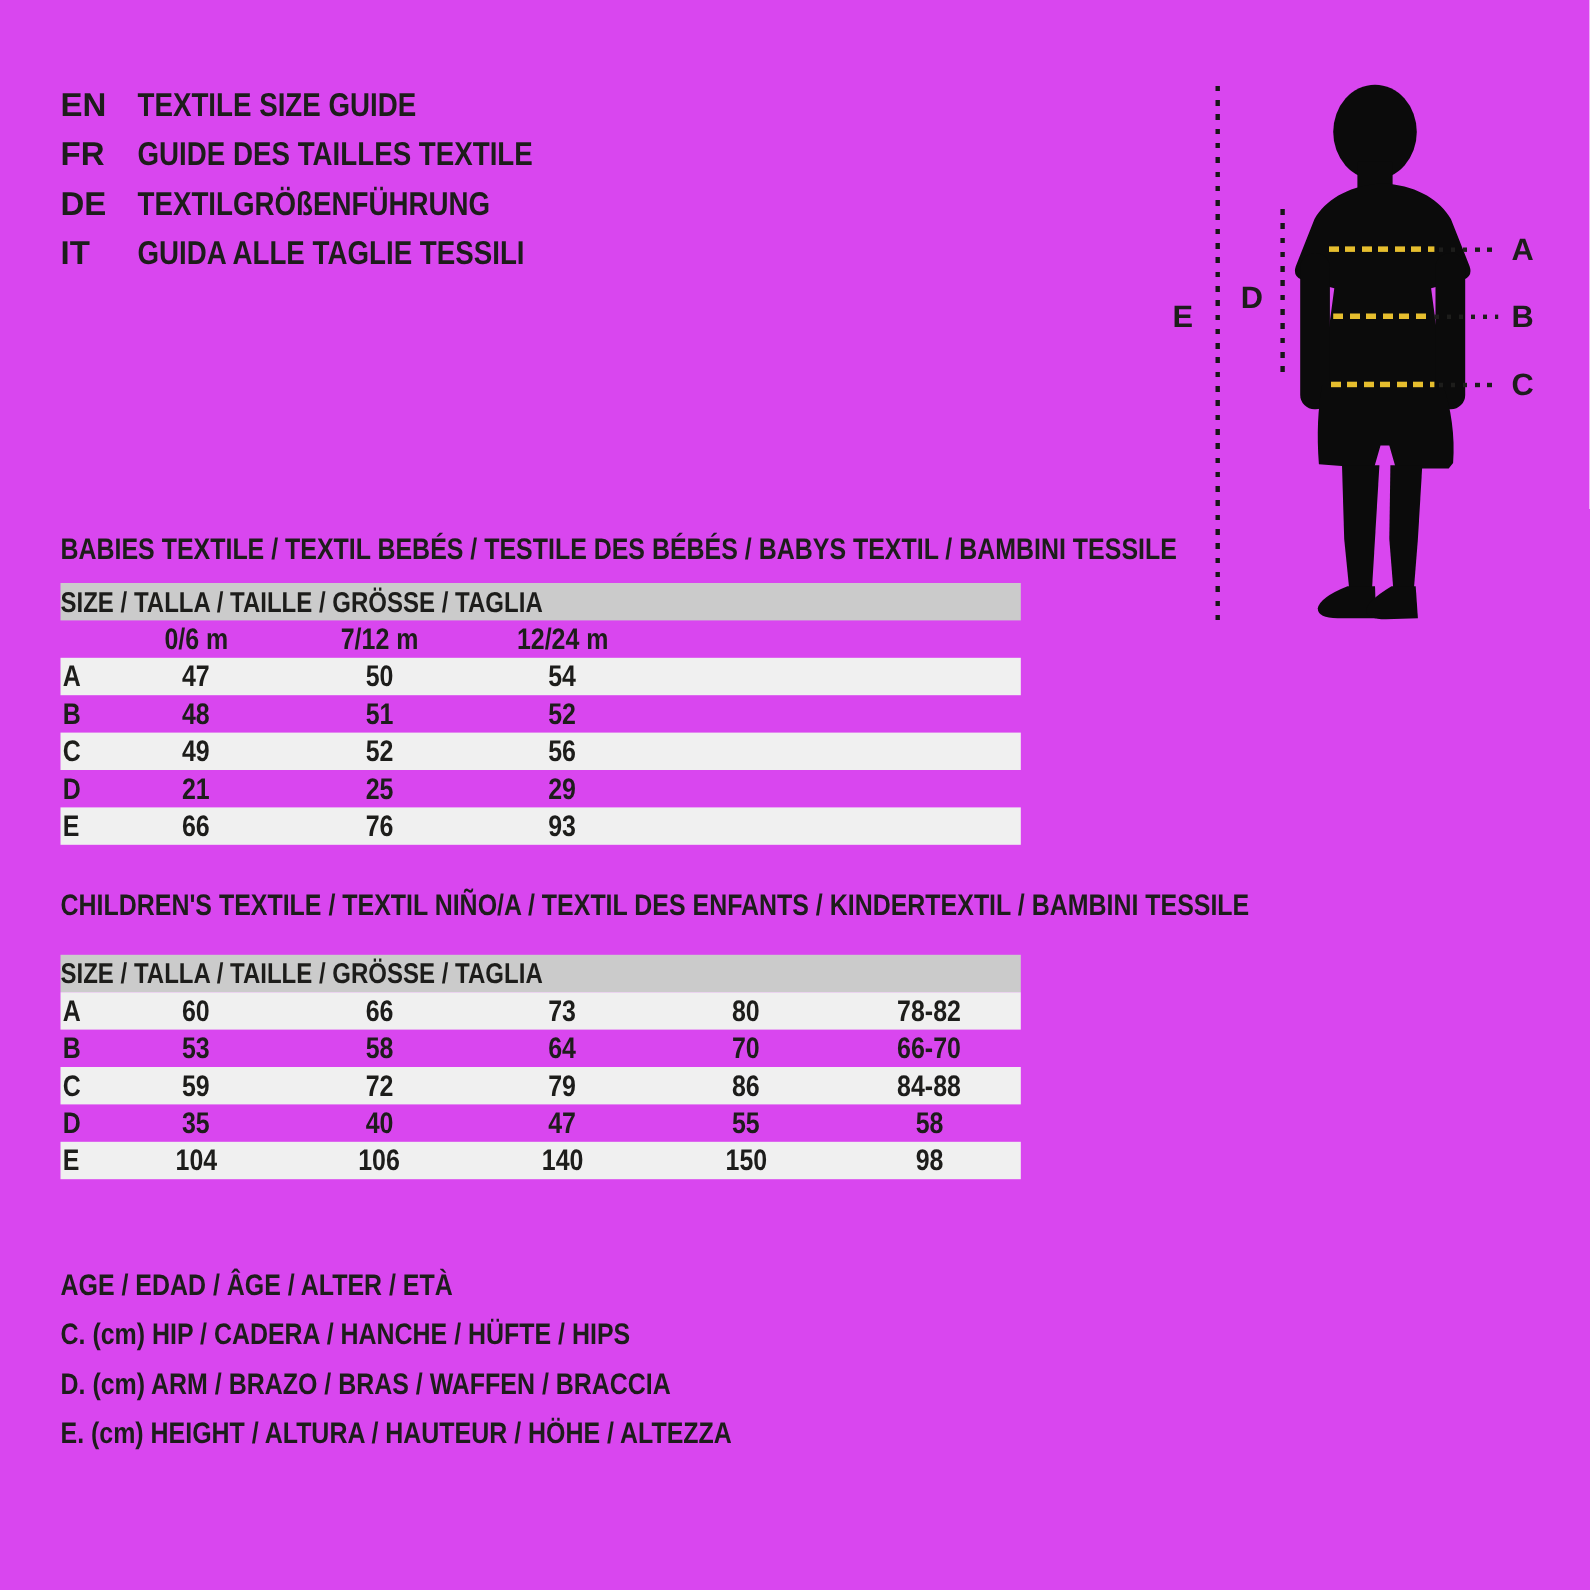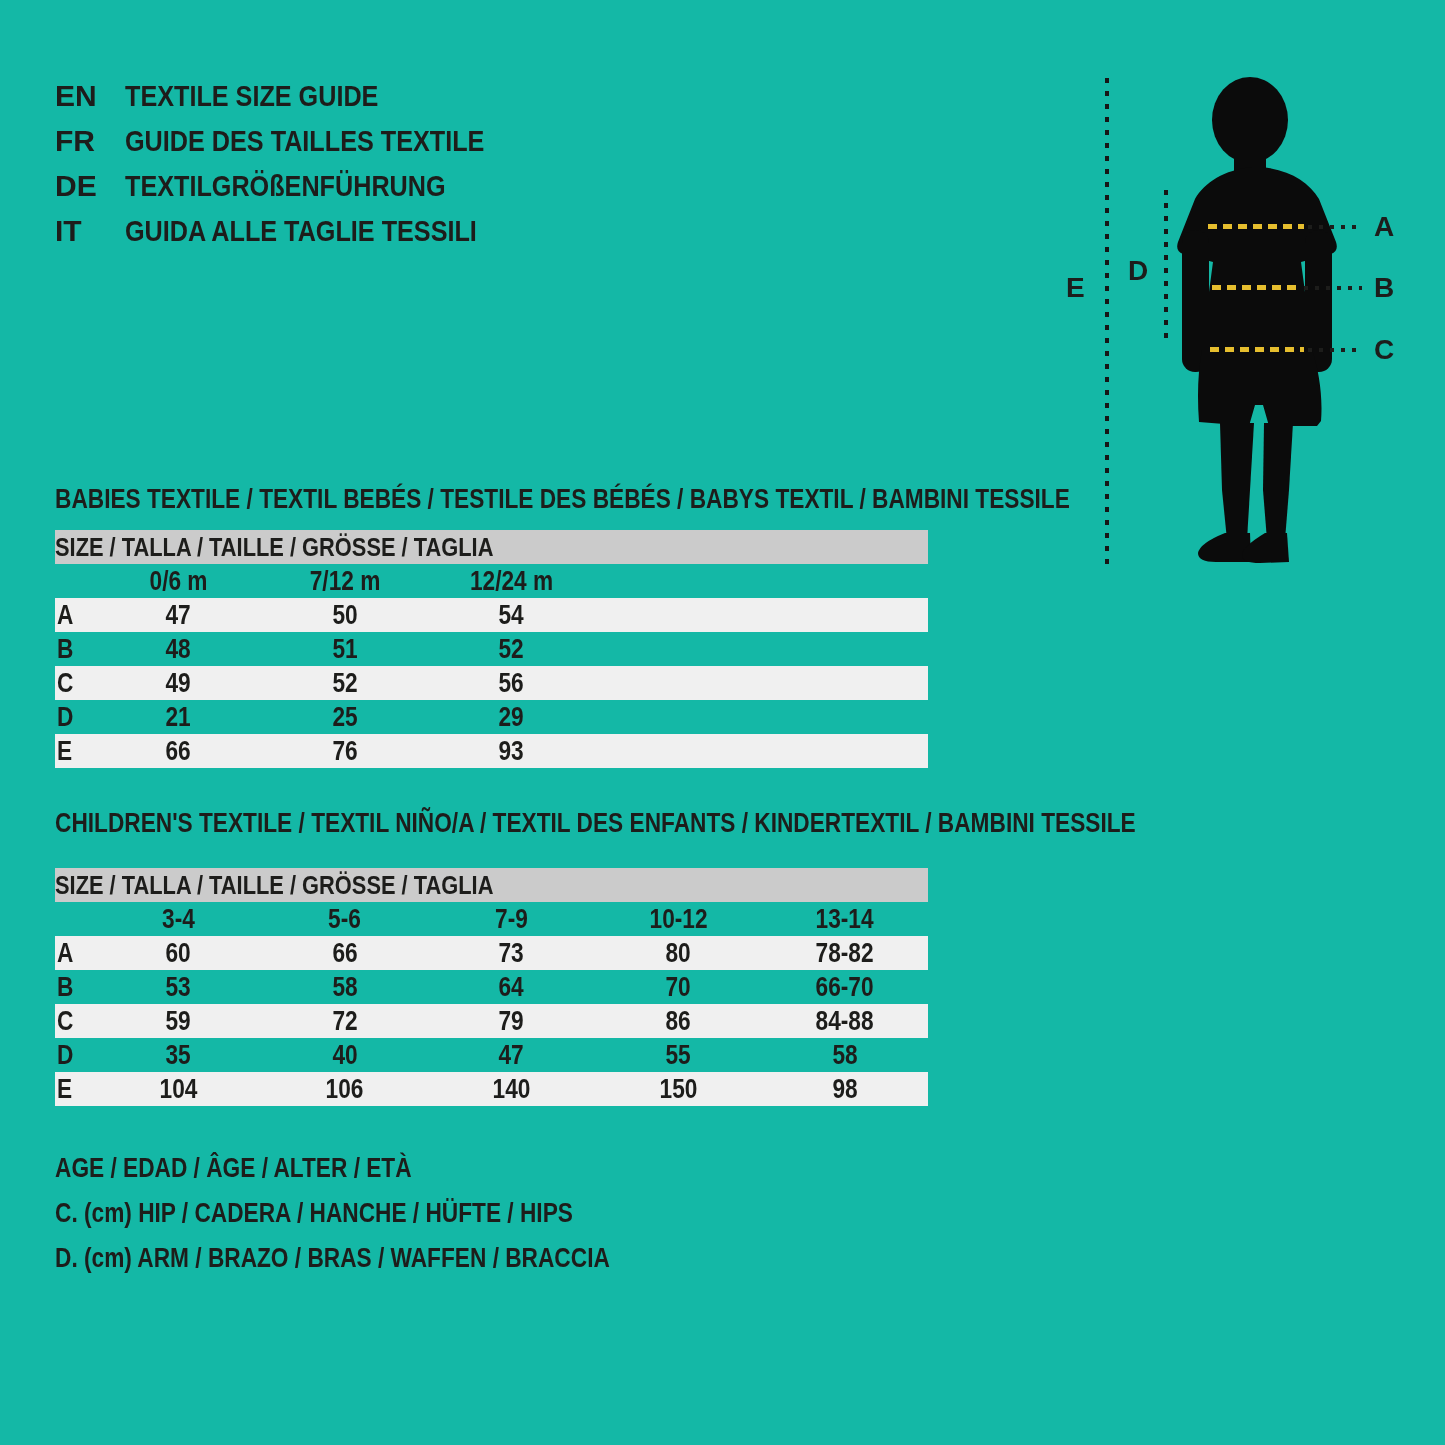--- a/index.html
+++ b/index.html
@@ -1,17 +1,17 @@
 <!DOCTYPE html>
 <html><head>
 <meta charset="utf-8">
 <style>
   html,body { margin:0; padding:0; background:#ffffff; }
   .page {
-    position:relative; width:1445px; height:1445px; background:#14b8a6;
+    position:relative; width:1445px; height:1445px; background:#d946ef;
     font-family:"Liberation Sans", sans-serif; color:#1d1d1b; font-weight:700;
     overflow:hidden;
   }
   
   .cnd  { display:inline-block; transform:scaleX(0.84); transform-origin:0 50%; white-space:nowrap; }
   .cndc { display:inline-block; transform:scaleX(0.84); transform-origin:50% 50%; white-space:nowrap; }
 
   
   .lang-header { position:absolute; left:55px; top:73px; }
   .lang-row  { display:flex; height:45px; align-items:center; font-size:30px; }
@@ -170,28 +170,20 @@
     </div>
   </section>
 
   <section class="table-section children">
     <h2 class="section-heading">
       <span class="cnd">CHILDREN'S TEXTILE / TEXTIL NIÑO/A / TEXTIL DES ENFANTS / KINDERTEXTIL / BAMBINI TESSILE</span>
     </h2>
     <div class="size-bar">
       <span class="cnd">SIZE / TALLA / TAILLE / GRÖSSE / TAGLIA</span>
     </div>
-    <div class="trow">
-      <span class="tlabel"></span>
-      <span class="tcell"><span class="cndc">3-4</span></span>
-      <span class="tcell"><span class="cndc">5-6</span></span>
-      <span class="tcell"><span class="cndc">7-9</span></span>
-      <span class="tcell"><span class="cndc">10-12</span></span>
-      <span class="tcell"><span class="cndc">13-14</span></span>
-    </div>
     <div class="trow alt">
       <span class="tlabel"><span class="cnd">A</span></span>
       <span class="tcell"><span class="cndc">60</span></span>
       <span class="tcell"><span class="cndc">66</span></span>
       <span class="tcell"><span class="cndc">73</span></span>
       <span class="tcell"><span class="cndc">80</span></span>
       <span class="tcell"><span class="cndc">78-82</span></span>
     </div>
     <div class="trow">
       <span class="tlabel"><span class="cnd">B</span></span>
@@ -224,15 +216,16 @@
       <span class="tcell"><span class="cndc">140</span></span>
       <span class="tcell"><span class="cndc">150</span></span>
       <span class="tcell"><span class="cndc">98</span></span>
     </div>
   </section>
 
   <section class="legend">
     <div class="legend-line"><span class="cnd">AGE / EDAD / ÂGE / ALTER / ETÀ</span></div>
     <div class="legend-line"><span class="cnd">C. (cm) HIP / CADERA / HANCHE / HÜFTE / HIPS</span></div>
     <div class="legend-line"><span class="cnd">D. (cm) ARM / BRAZO / BRAS / WAFFEN / BRACCIA</span></div>
+    <div class="legend-line"><span class="cnd">E. (cm) HEIGHT / ALTURA / HAUTEUR / HÖHE / ALTEZZA</span></div>
   </section>
 
 </div>
 
 </body></html>

